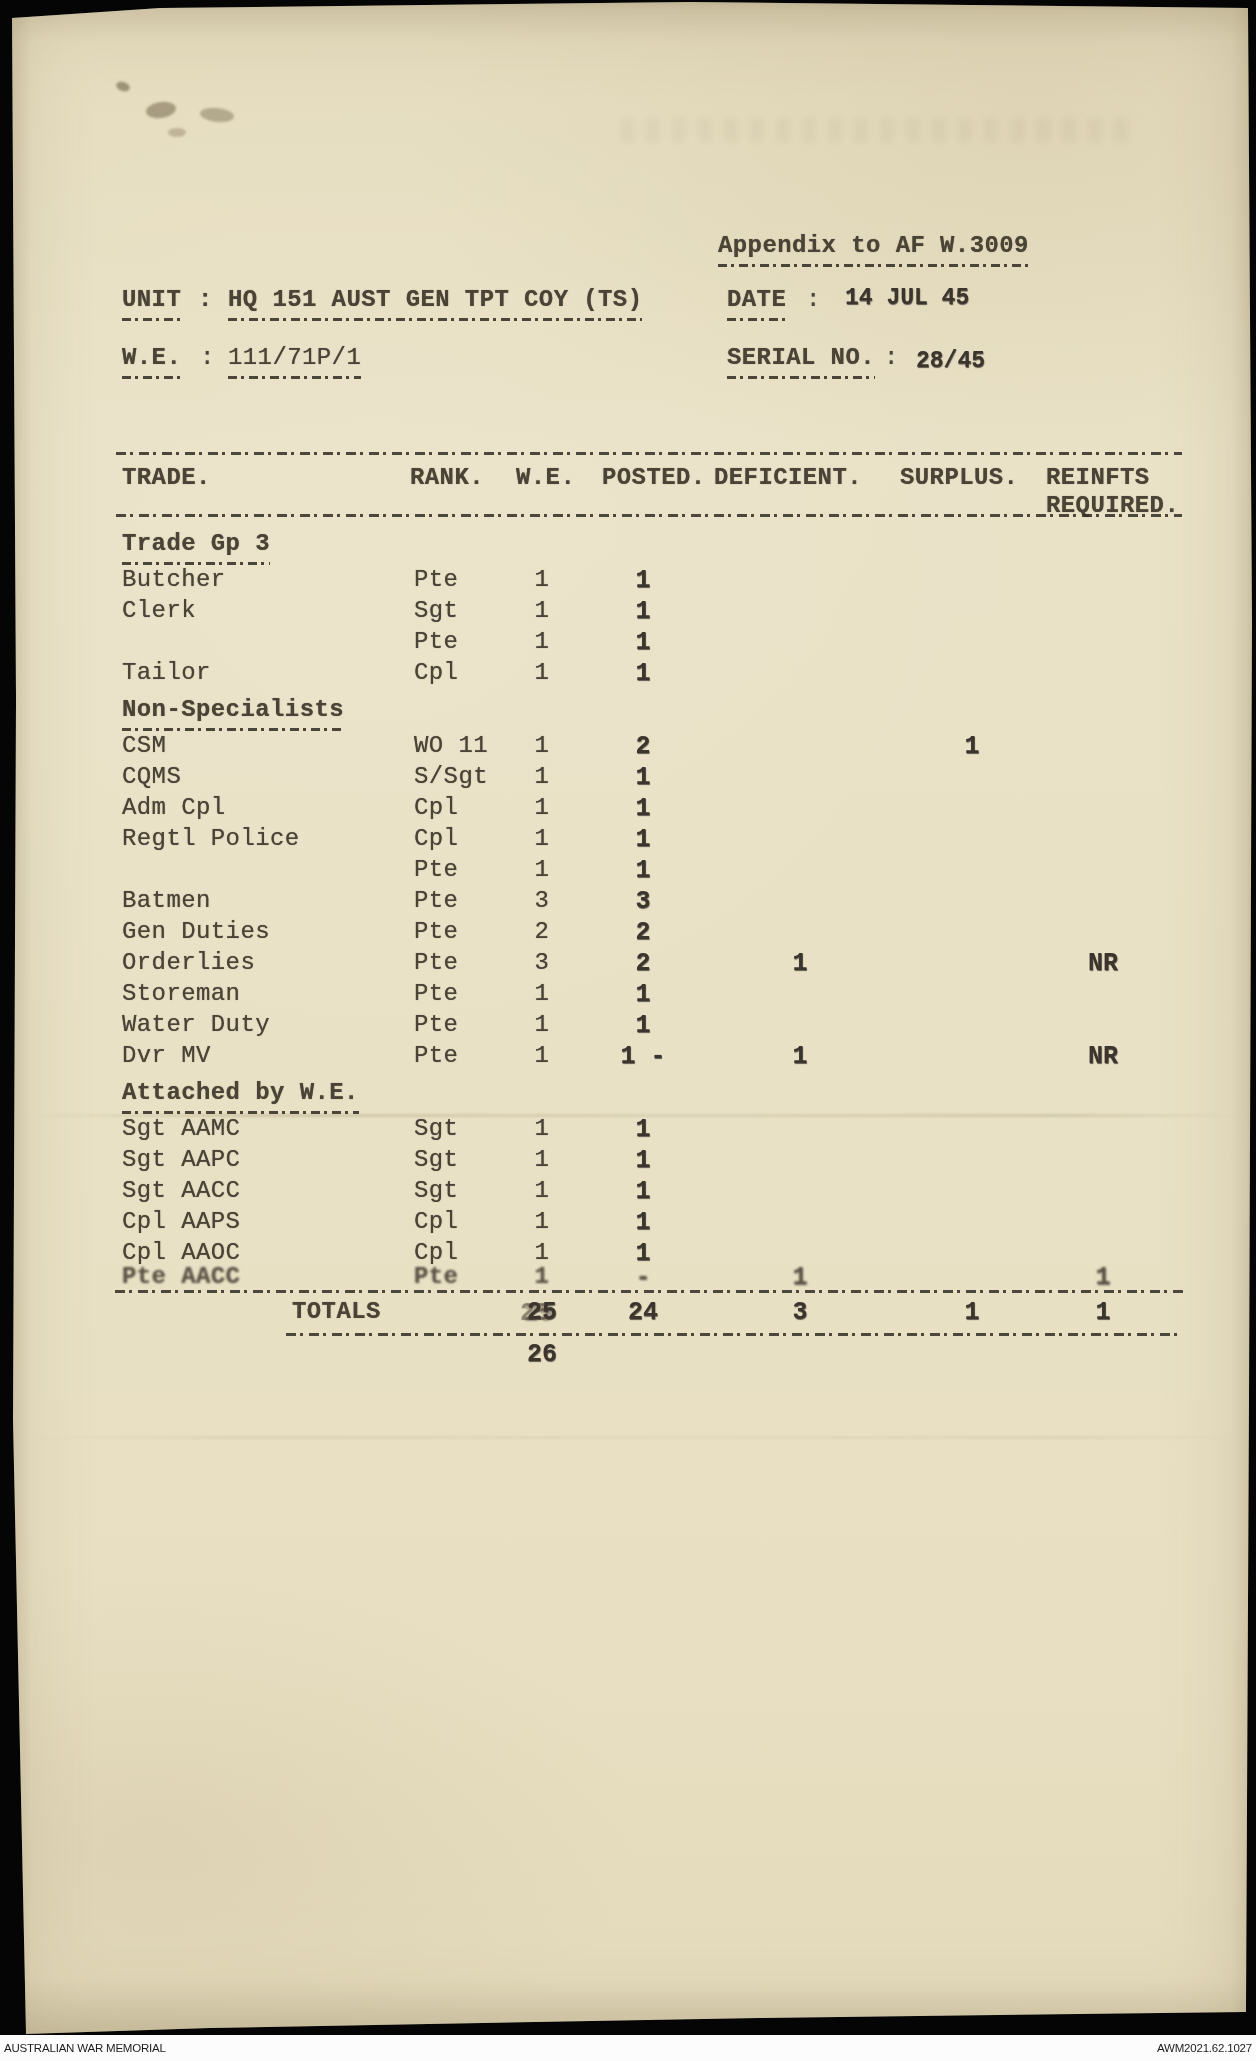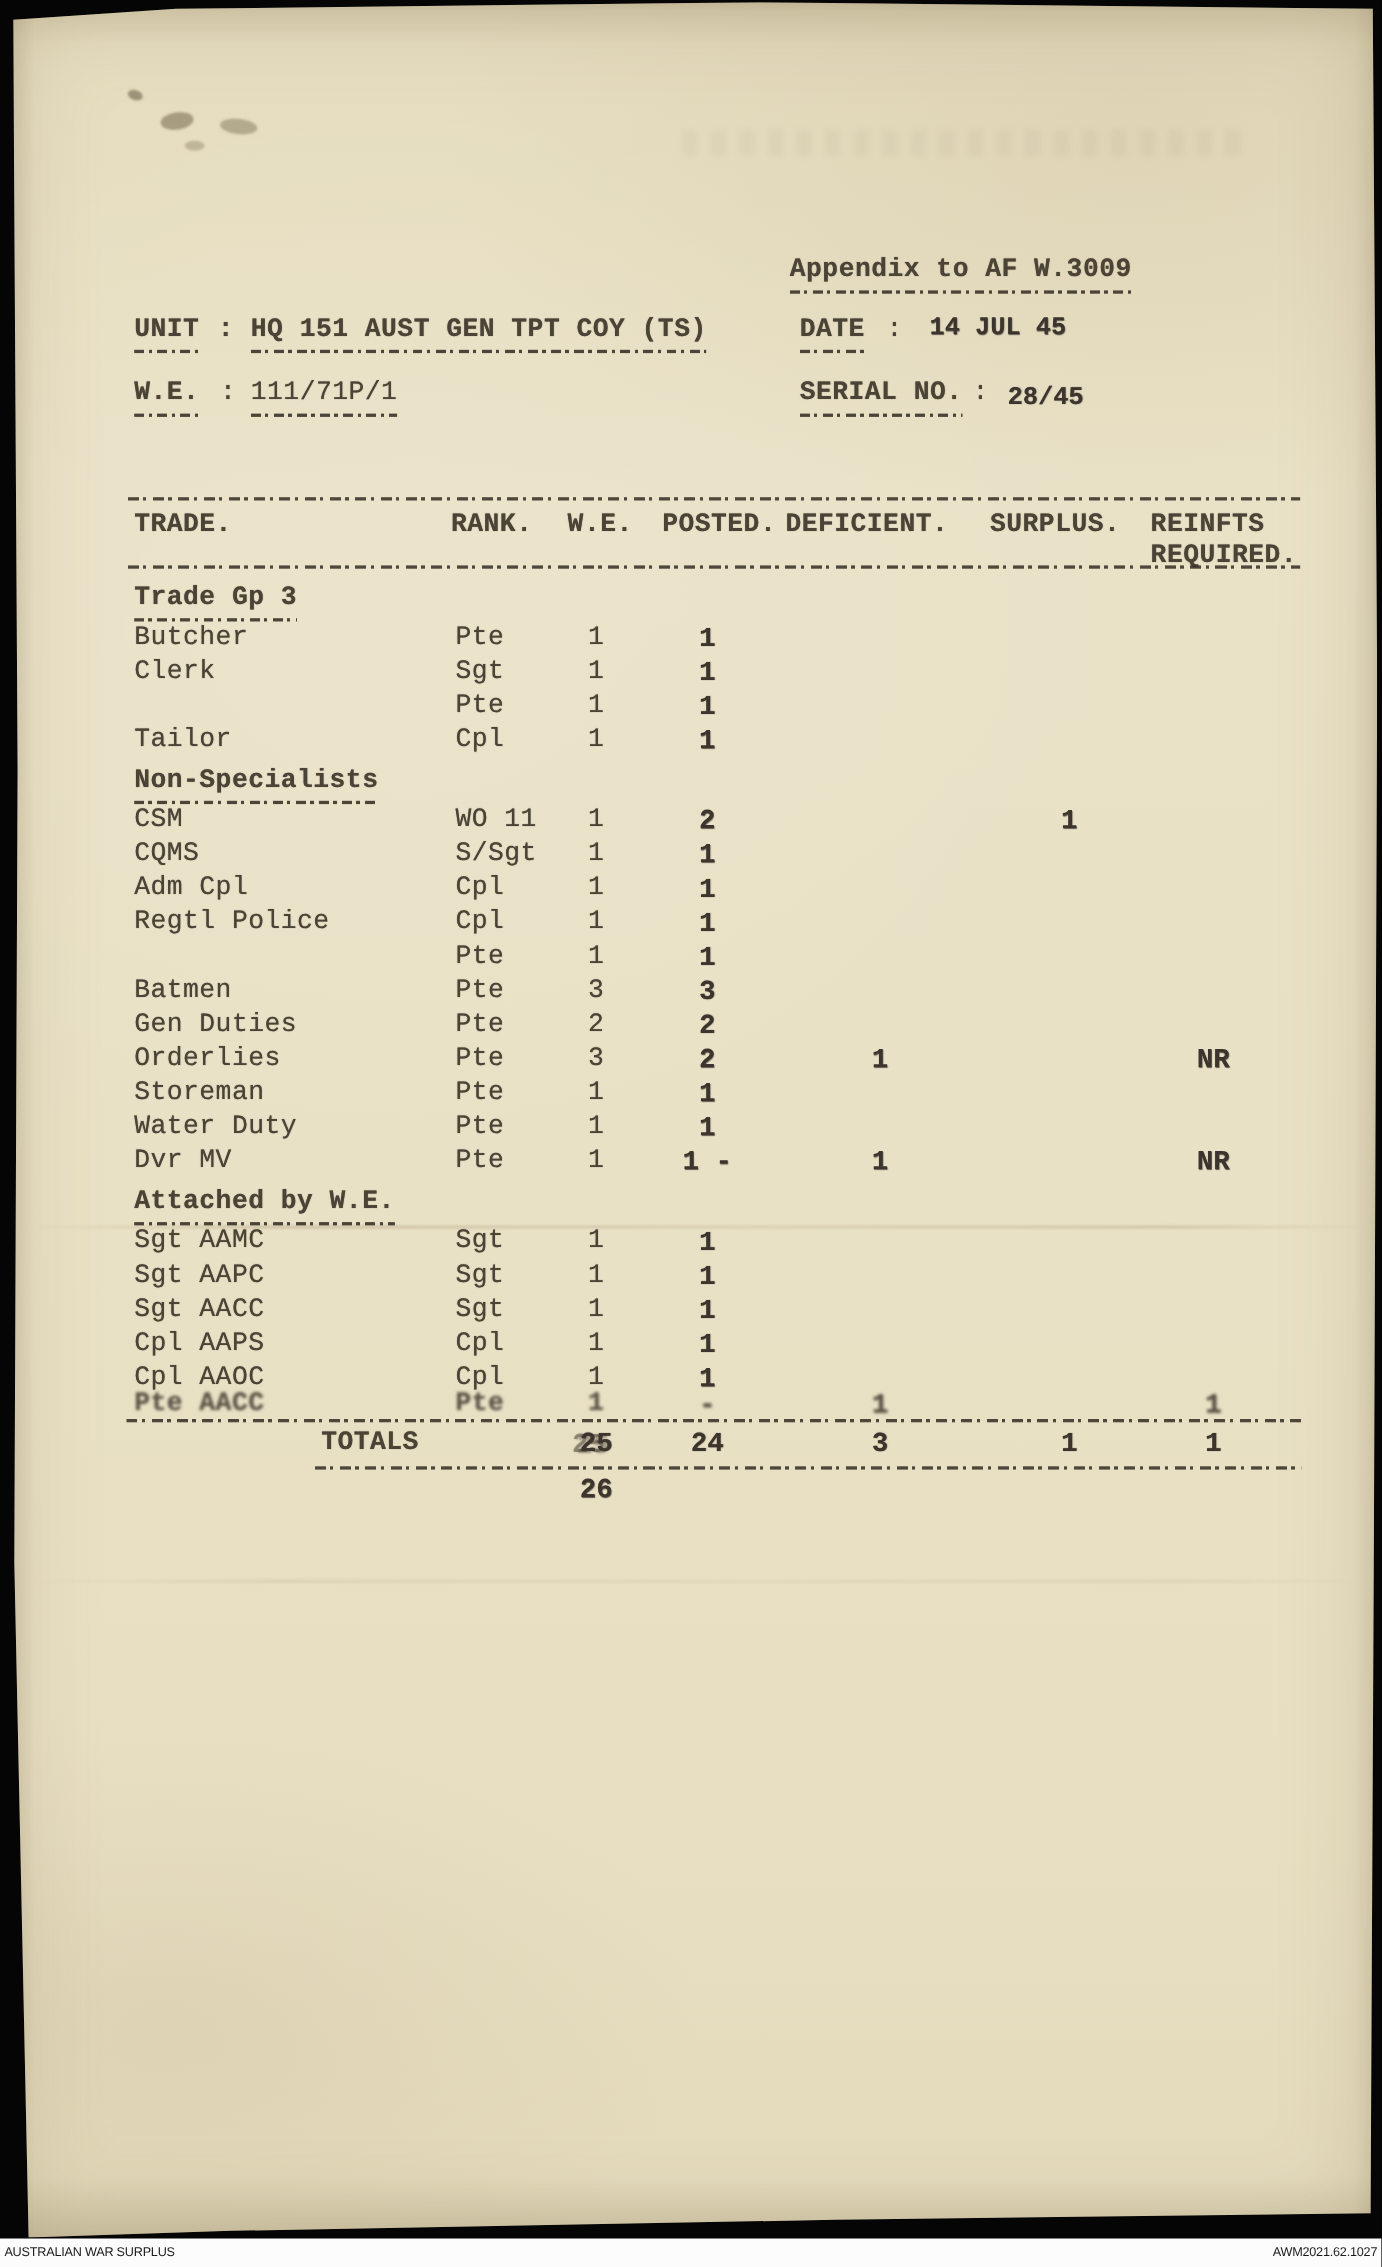--- a/index.html
+++ b/index.html
@@ -323,15 +323,15 @@
     <span class="c-def stamp stamp-lg">3</span>
     <span class="c-sur stamp stamp-lg">1</span>
     <span class="c-rein stamp stamp-lg">1</span>
   </div>
   <div class="rule" style="left:286px;top:1333px;width:897px;"></div>
   <span class="abs stamp stamp-lg" style="left:518px;top:1340px;width:48px;text-align:center;">26</span>
 
 </div>
 
 <div class="footer-strip">
-  <span>AUSTRALIAN WAR SURPLUS</span>
+  <span>AUSTRALIAN WAR MEMORIAL</span>
   <span>AWM2021.62.1027</span>
 </div>
 
 </body></html>

